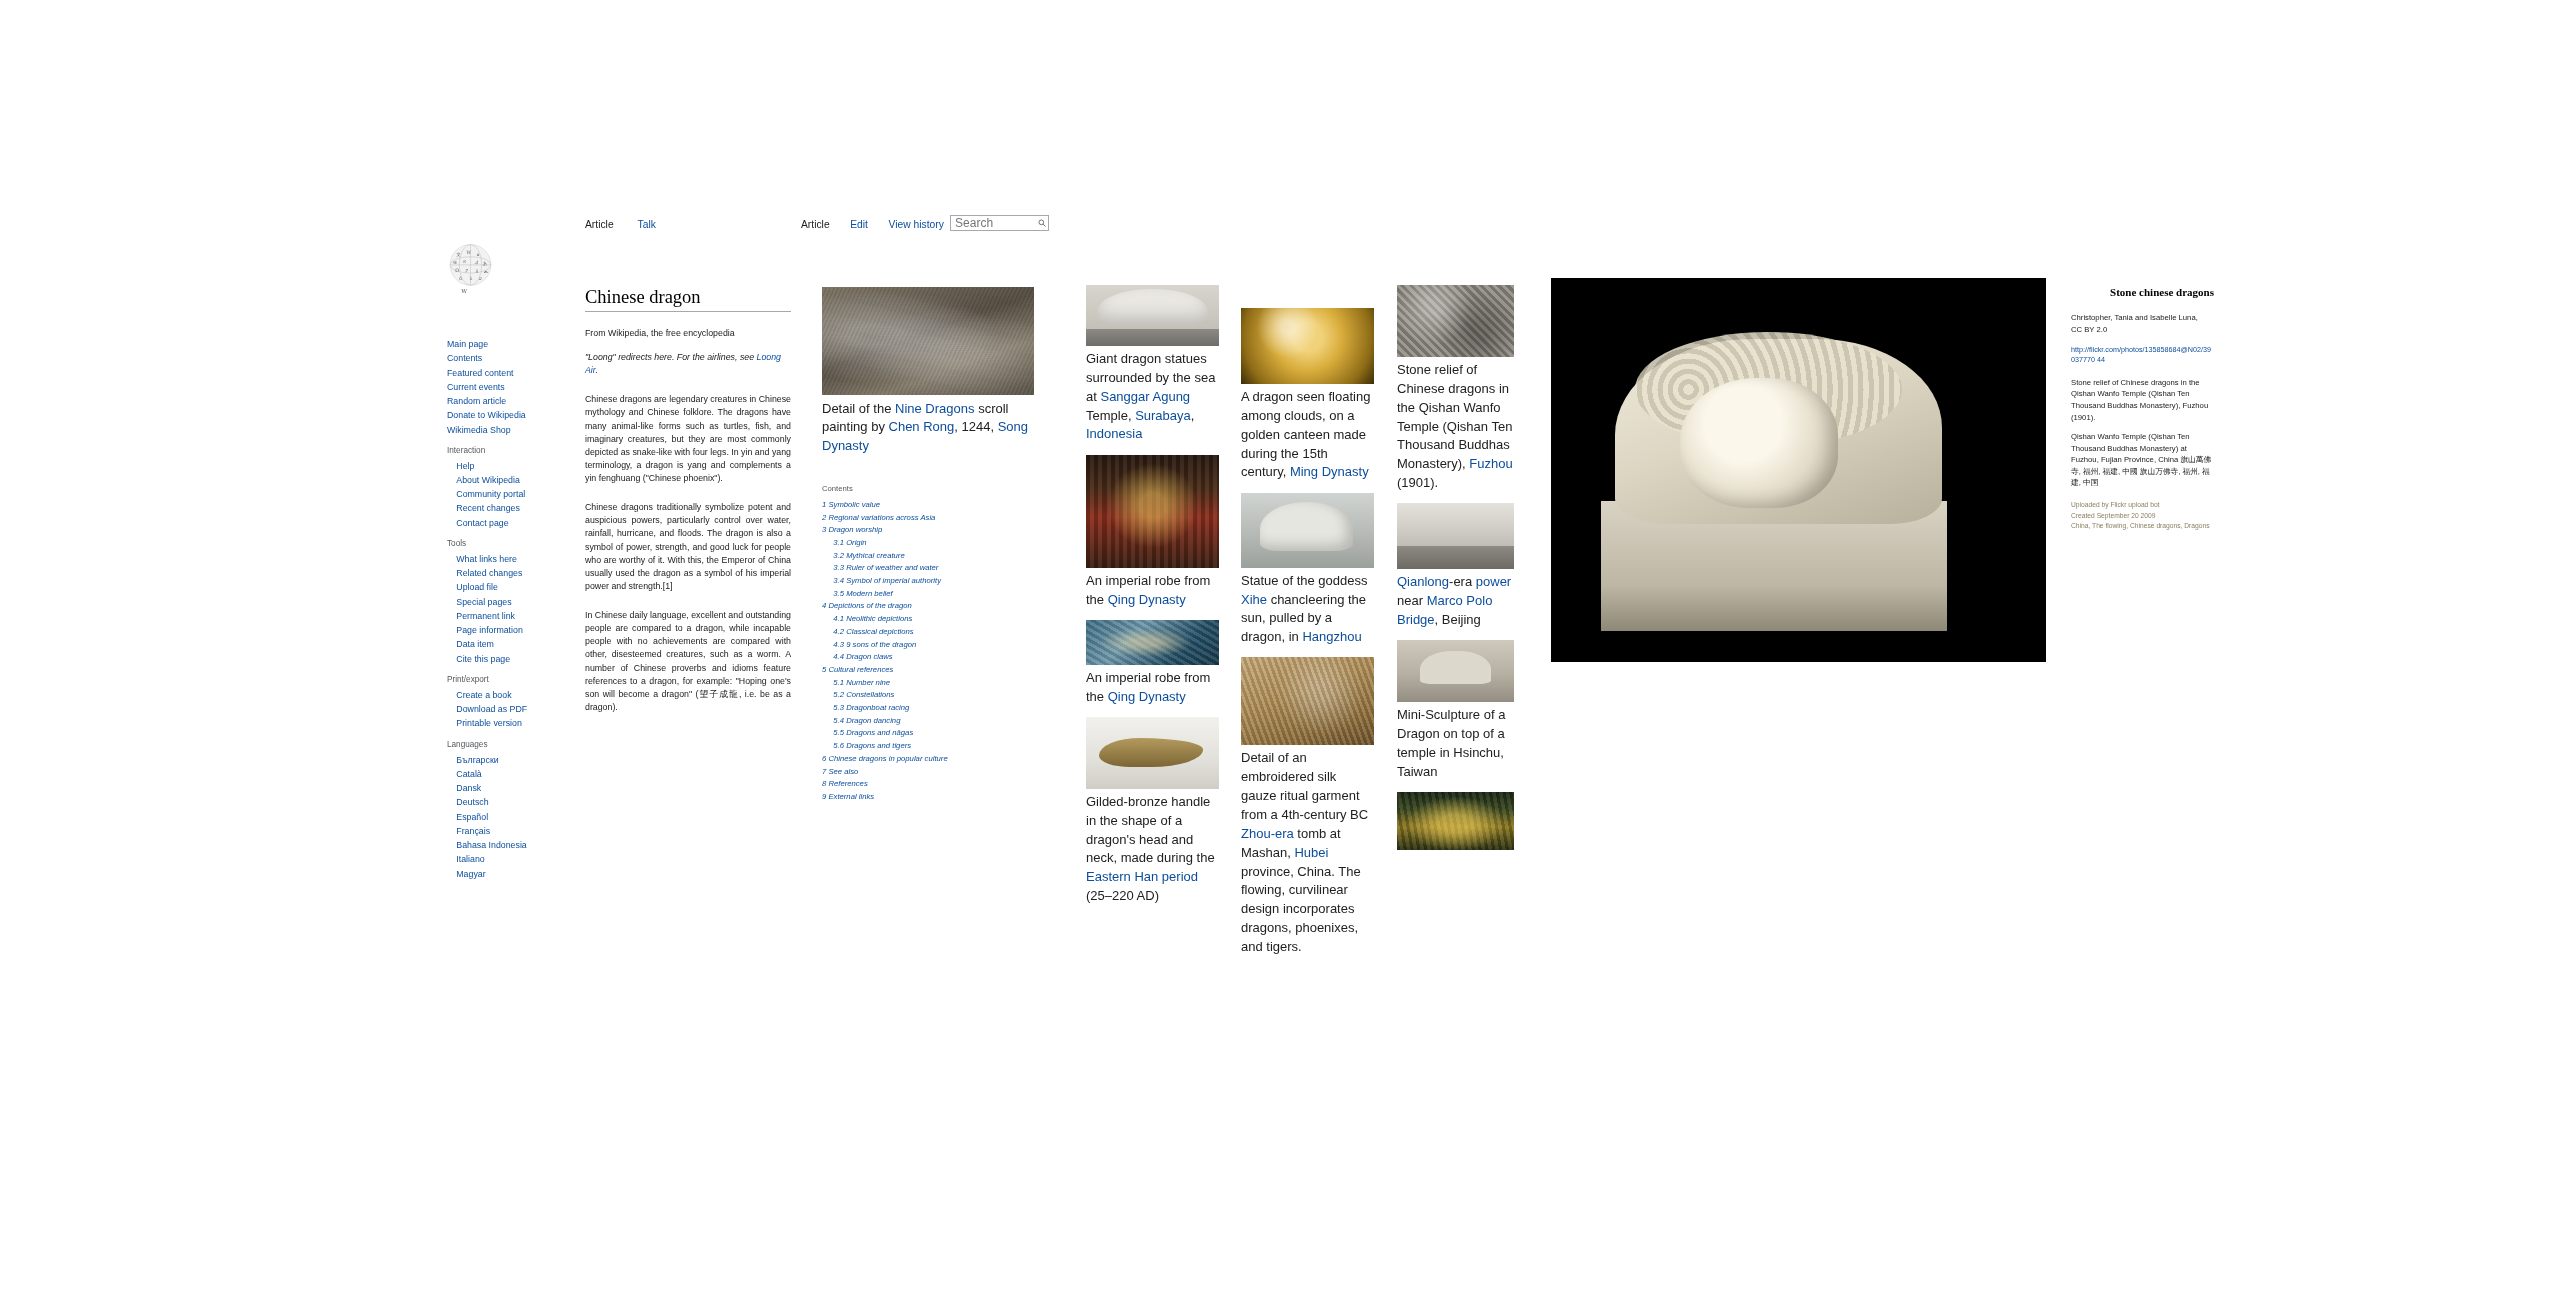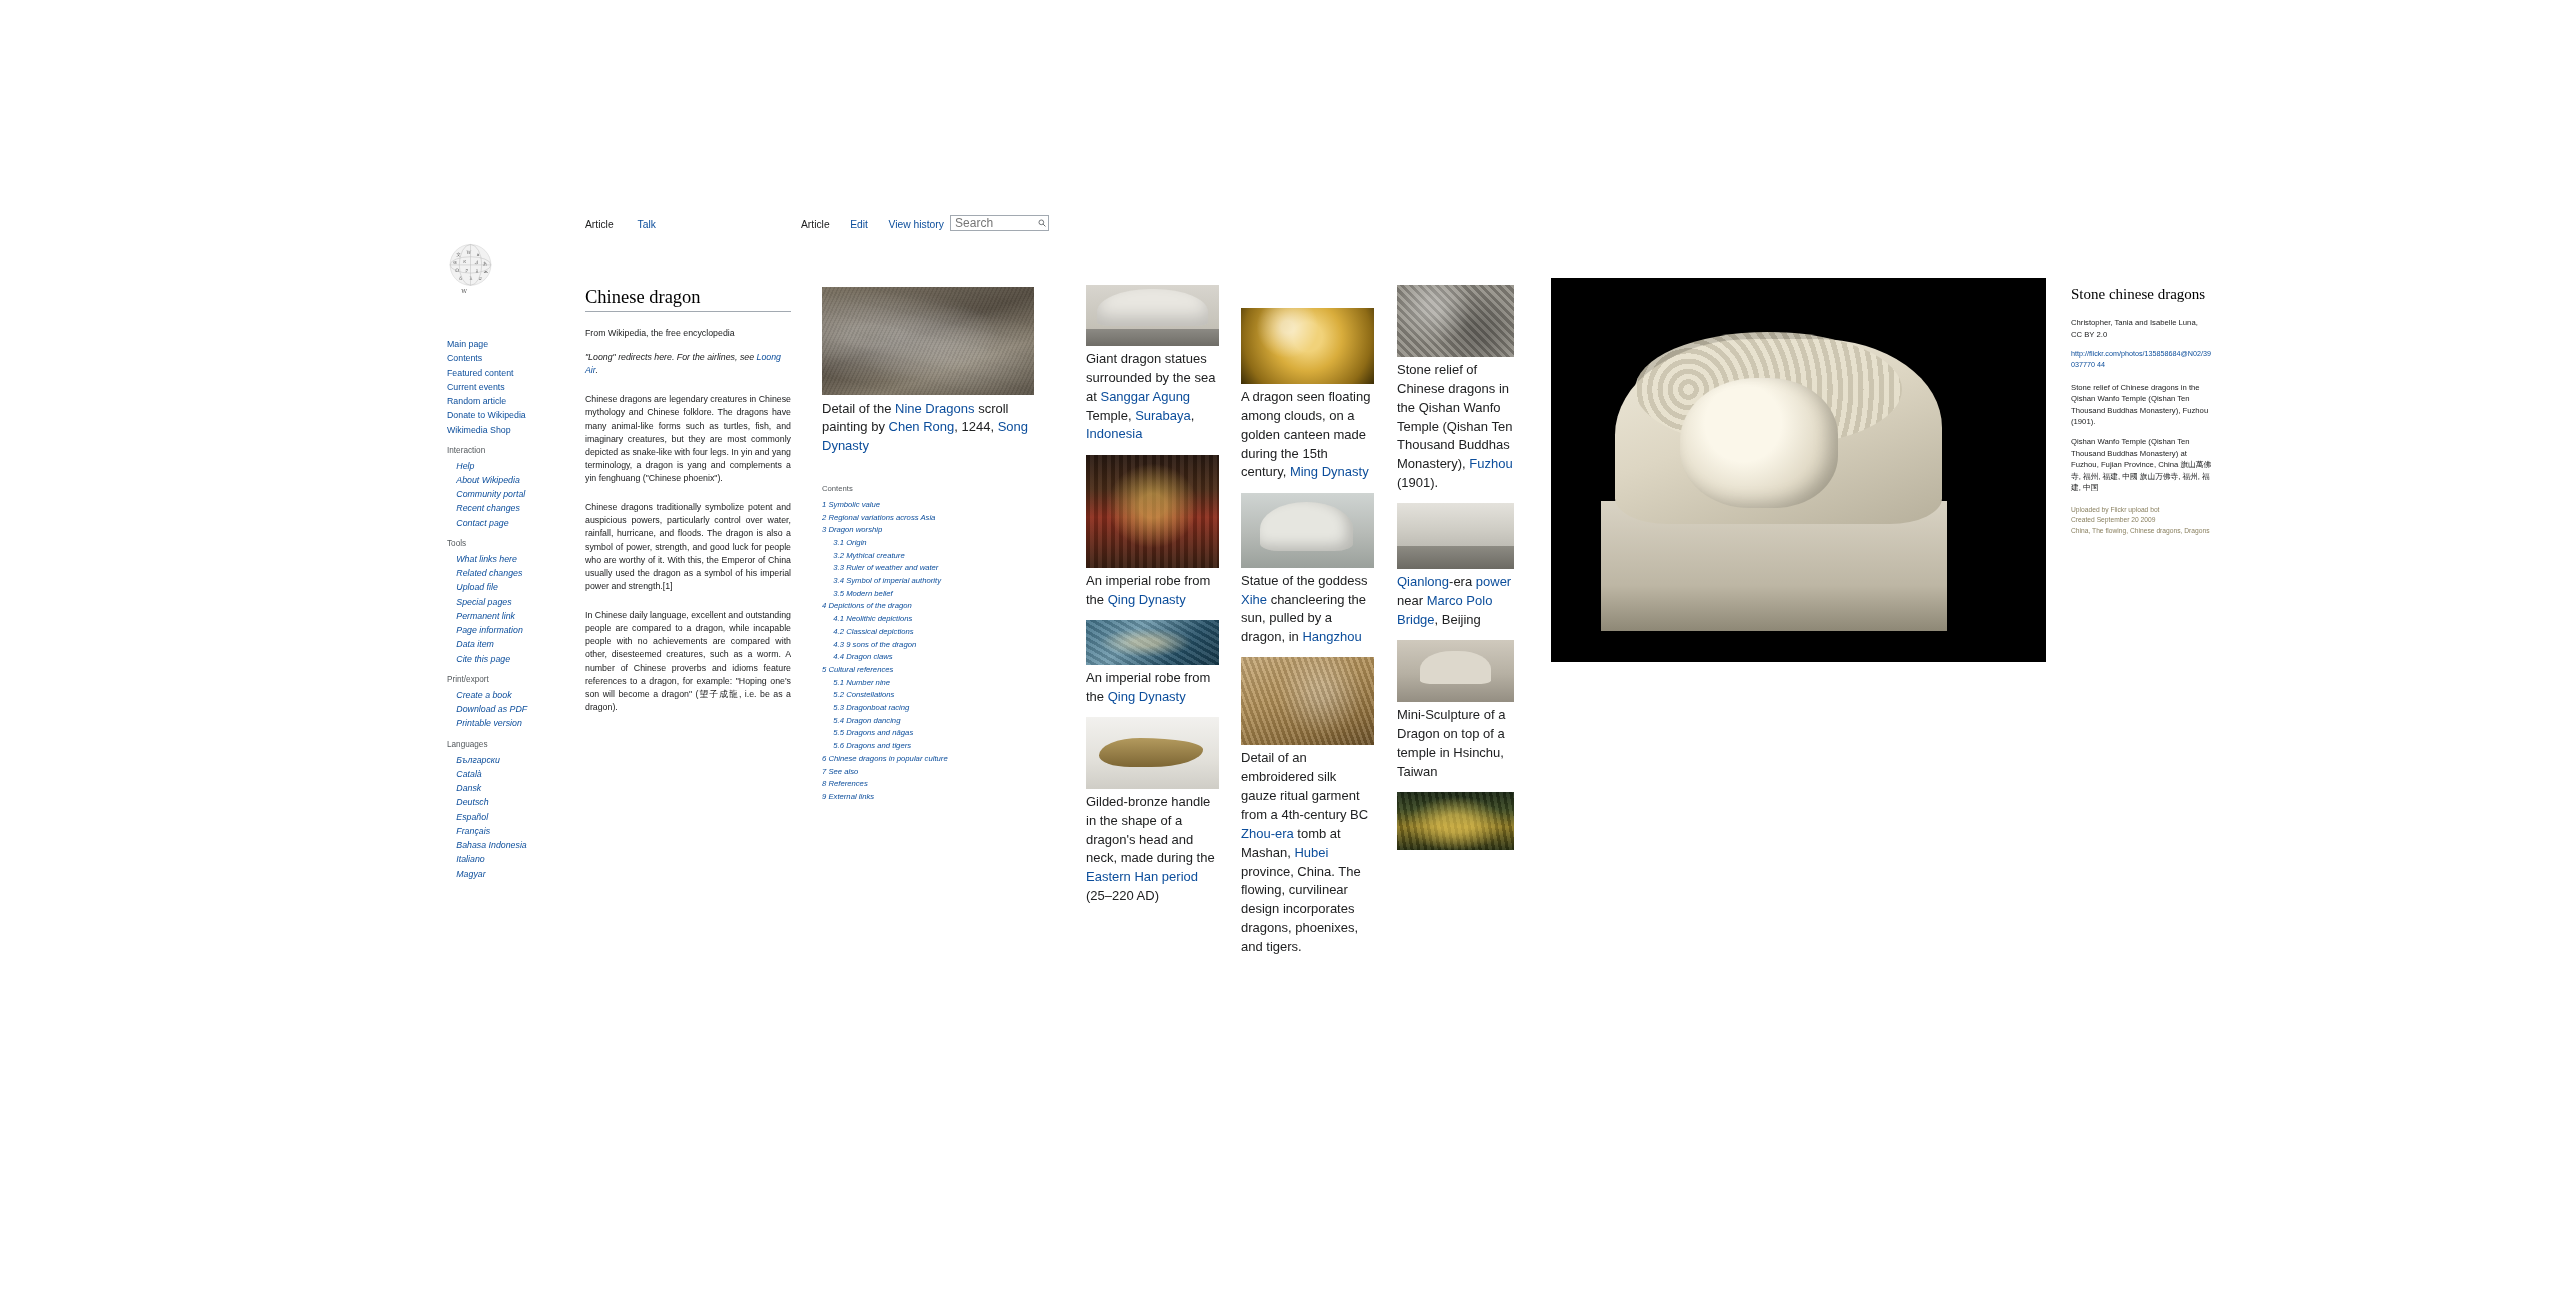--- a/index.html
+++ b/index.html
@@ -74,21 +74,21 @@
     line-height: 1.62;
     color: #0b4d9b;
   }
   .sidebar .grp { margin-bottom: 7.2px; }
   .sidebar .hdr {
     color: #54595d;
     font-size: 8.2px;
     margin-bottom: 1.5px;
   }
   .sidebar .it { display: block; color: #0b4d9b; }
-  .sidebar .it.indent { padding-left: 9.3px; font-style: italic; }
+  .sidebar .it.indent { padding-left: 9.3px; }
 
   
   .article {
     position: absolute;
     left: 585px; top: 286px;
     width: 206px;
   }
   .article h1 {
     font-family: "Liberation Serif", serif;
     font-size: 18.5px;
@@ -178,25 +178,26 @@
   }
 
   
   .info {
     position: absolute;
     left: 2071px; top: 286px;
     width: 143px;
   }
   .info h2 {
     font-family: "Liberation Serif", serif;
-    font-weight: normal;
-    font-size: 15px;
+    font-weight: bold;
+    font-size: 11px;
     line-height: 1.18;
     color: #000;
     margin: 0 0 13.4px 0;
+    text-align: right;
   }
   .info .credit {
     font-size: 7.7px; color: #202122;
     line-height: 1.5;
     margin-bottom: 9.3px;
   }
   .info .srclink {
     font-size: 7.2px;
     color: #0b4d9b;
     word-break: break-all;

